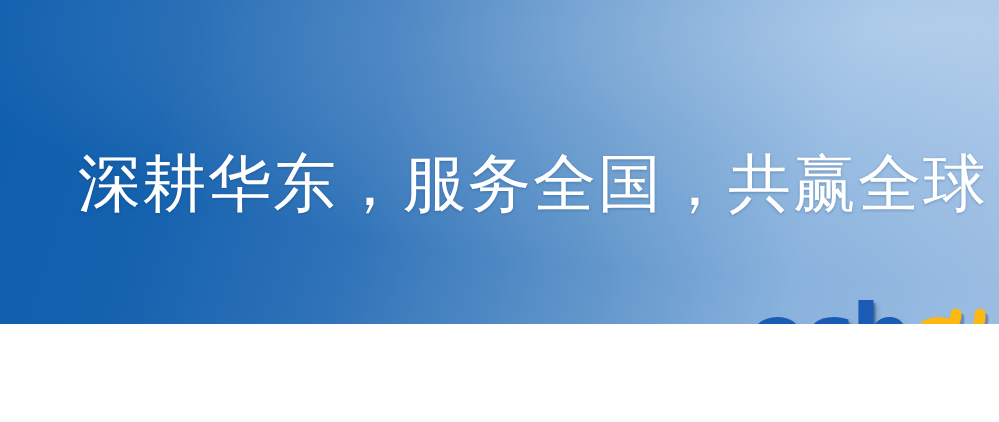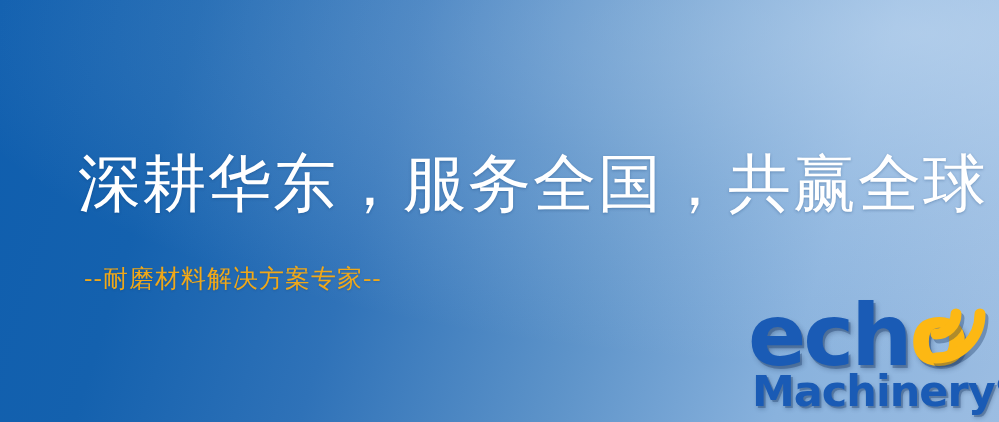--- a/index.html
+++ b/index.html
@@ -5,21 +5,21 @@
 <style>
   html, body {
     margin: 0;
     padding: 0;
     background: #ffffff;
   }
 
   .banner {
     position: relative;
     width: 999px;
-    height: 422px;
+    height: 324px;
     overflow: hidden;
     font-family: "Liberation Sans", sans-serif;
     
     background:
       linear-gradient(107deg,
         #0f5eae 0%,
         #1461ae 18%,
         #2f72b8 38%,
         #5d93c9 60%,
         #89b2dd 80%,
@@ -134,21 +134,20 @@
   }
 </style>
 </head>
 <body>
 
 <div class="banner">
   <div class="content">
 
     <div class="headline">深耕华东，服务全国，共赢全球</div>
 
-    <div class="subtitle">--耐磨材料解决方案专家--</div>
 
     <div class="logo">
 
       <div class="logo-wordmark">
         <span>ech</span><span class="mark-o">o</span>
       </div>
 
       <svg class="logo-arcs" viewBox="0 0 76 78" aria-hidden="true">
         <g fill="none" stroke="#fdb813" stroke-width="11" stroke-linecap="round" transform="translate(2,2)">
           <path d="M 6 66 A 44 44 0 0 0 50 22" opacity="0.34" stroke="#16345f" transform="translate(3,4)"></path>

